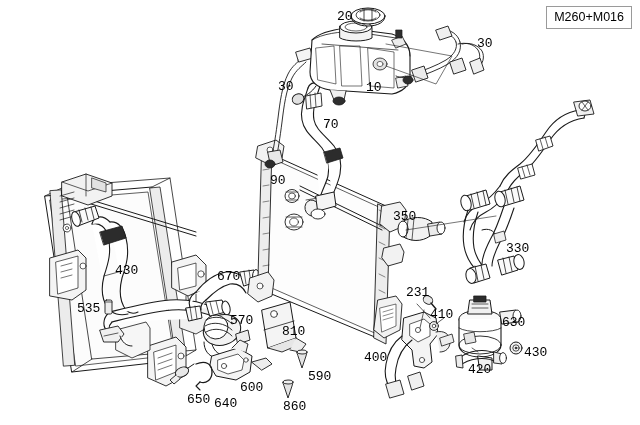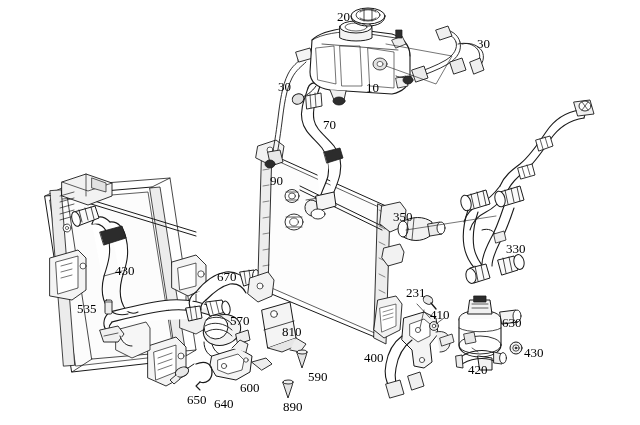--- a/index.html
+++ b/index.html
@@ -1,20 +1,20 @@
 <!DOCTYPE html>
 <html><head>
 <meta charset="utf-8">
 <style>
   html,body{margin:0;padding:0;background:#ffffff;}
   body{width:640px;height:425px;overflow:hidden;
        font-family:"Liberation Sans",sans-serif;}
   #stage{position:relative;width:640px;height:425px;background:#fff;}
   svg{position:absolute;left:0;top:0;width:640px;height:425px;}
-  .lbl{position:absolute;font-family:Liberation Serif, serif;
+  .lbl{position:absolute;font-family:Liberation Mono, monospace;
        font-size:13px;color:#000;white-space:nowrap;line-height:1;}
   #variant-box{position:absolute;right:8px;top:6px;border:1px solid #9a9a9a;
        background:#fff;padding:3px 7px 4px 7px;font-size:12.5px;color:#000;
        font-family:"Liberation Sans",sans-serif;}
 </style>
 </head>
 <body>
 
 <div id="stage">
 
@@ -449,20 +449,21 @@
 
       <g stroke-width="0.7">
         <path d="M417 304 L430 318"></path>
         <path d="M444 318 L436 324"></path>
         <path d="M472 348 L478 352"></path>
       </g>
 
     </g>
   </svg>
 
+  <div id="variant-box">M260+M016</div>
 
   <div class="lbl" style="left:337px;top:10px">20</div>
   <div class="lbl" style="left:477px;top:37px">30</div>
   <div class="lbl" style="left:278px;top:80px">30</div>
   <div class="lbl" style="left:366px;top:81px">10</div>
   <div class="lbl" style="left:323px;top:118px">70</div>
   <div class="lbl" style="left:270px;top:174px">90</div>
   <div class="lbl" style="left:393px;top:210px">350</div>
   <div class="lbl" style="left:506px;top:242px">330</div>
   <div class="lbl" style="left:115px;top:264px">430</div>
@@ -473,15 +474,15 @@
   <div class="lbl" style="left:430px;top:308px">410</div>
   <div class="lbl" style="left:502px;top:316px">630</div>
   <div class="lbl" style="left:282px;top:325px">810</div>
   <div class="lbl" style="left:524px;top:346px">430</div>
   <div class="lbl" style="left:364px;top:351px">400</div>
   <div class="lbl" style="left:308px;top:370px">590</div>
   <div class="lbl" style="left:468px;top:363px">420</div>
   <div class="lbl" style="left:240px;top:381px">600</div>
   <div class="lbl" style="left:187px;top:393px">650</div>
   <div class="lbl" style="left:214px;top:397px">640</div>
-  <div class="lbl" style="left:283px;top:400px">890</div>
+  <div class="lbl" style="left:283px;top:400px">860</div>
 
 </div>
 
 </body></html>

